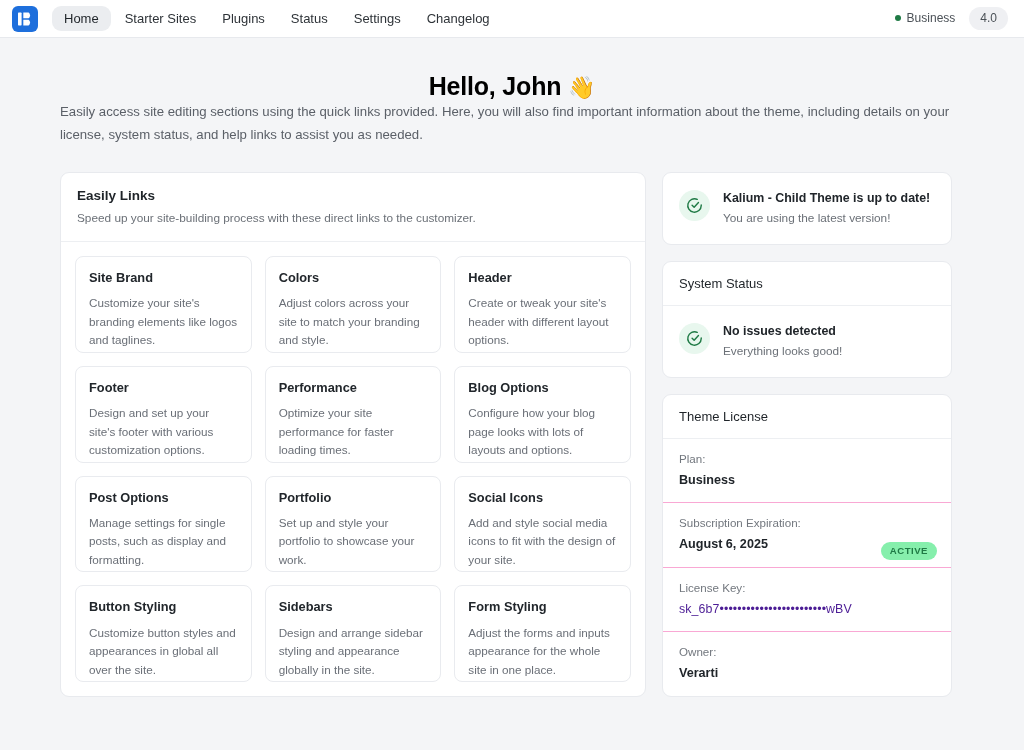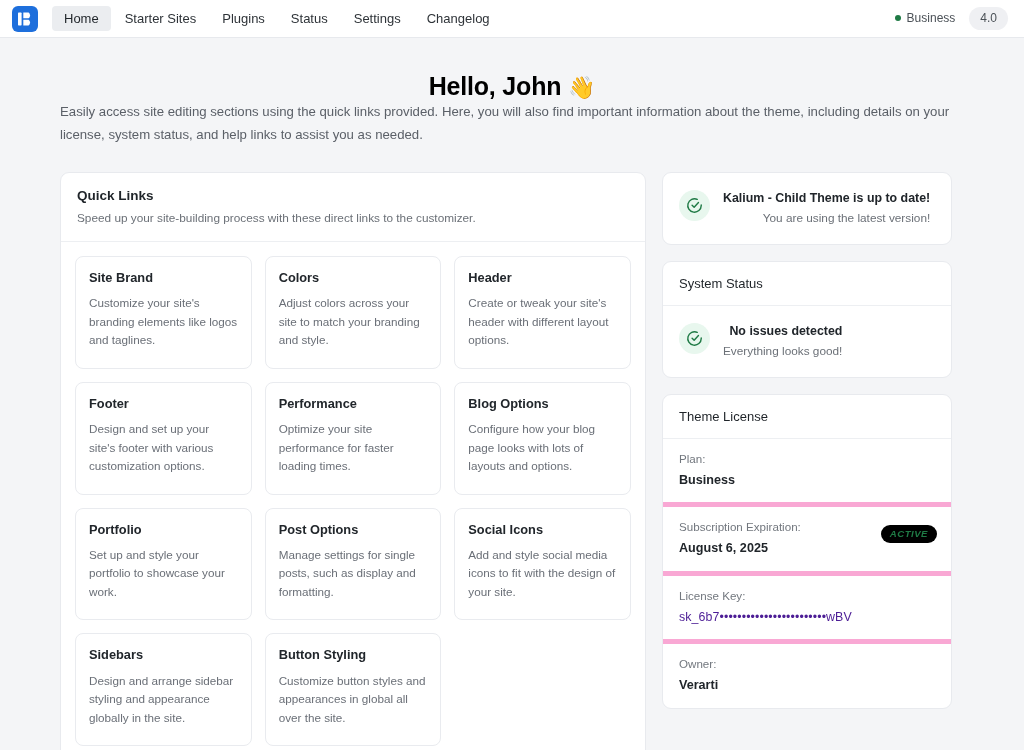--- a/index.html
+++ b/index.html
@@ -29,21 +29,21 @@
     flex: 0 0 auto;
     display: flex; align-items: center; justify-content: center;
   }
   .logo svg { display: block; }
 
   .nav { display: flex; align-items: center; margin-left: 14px; gap: 2px; }
   .nav-item {
     font-size: 13px;
     color: #2e3338;
     padding: 5px 12px;
-    border-radius: 4px;
+    border-radius: 9px;
     line-height: 1.2;
     white-space: nowrap;
     cursor: pointer;
   }
   .nav-item.active { background: #ebedf0; color: #1f2429; font-weight: 400; }
 
   .topbar-right {
     margin-left: auto;
     display: flex;
     align-items: center;
@@ -107,21 +107,21 @@
 
   .ql-grid {
     padding: 14px;
     display: grid;
     grid-template-columns: repeat(3, 1fr);
     gap: 13px;
   }
   .tile {
     border: 1px solid #e9ebef;
     border-radius: 8px;
-    padding: 13px 13px 18px;
+    padding: 13px 13px 2px;
     background: #fff;
     min-height: 88px;
     cursor: pointer;
   }
   .tile-title {
     font-size: 12.8px;
     font-weight: bold;
     color: #21262b;
     margin-bottom: 9px;
     line-height: 1.2;
@@ -140,60 +140,59 @@
     padding: 16px 16px 17px;
   }
   .icon-circle {
     width: 31px; height: 31px;
     border-radius: 50%;
     background: #e8f7ee;
     display: flex; align-items: center; justify-content: center;
     flex: 0 0 auto;
     margin-top: 1px;
   }
-  .notice-body { padding-top: 1px; text-align: right; }
+  .notice-body { padding-top: 1px; }
   .notice-title { font-size: 12.4px; font-weight: bold; color: #20252a; line-height: 1.35; }
   .notice-sub { font-size: 11.8px; color: #6b7077; margin-top: 4px; line-height: 1.35; }
 
   .panel-head {
     padding: 14px 16px;
     border-bottom: 1px solid #edeff2;
     font-size: 13px;
     font-weight: normal;
     color: #1f2429;
   }
 
   .lic-row {
     padding: 13px 16px 14px;
-    border-bottom: 5px solid #f9a8d4;
+    border-bottom: 1px solid #f9a8d4;
     position: relative;
   }
   .lic-row:last-child { border-bottom: none; }
   .lic-label { font-size: 11.6px; color: #72777e; margin-bottom: 7px; line-height: 1.2; }
   .lic-value {
     font-size: 12.6px;
     font-weight: bold;
     color: #20252a;
     line-height: 1.25;
     word-break: break-all;
   }
   .lic-value.key { letter-spacing: 0.1px; font-weight: normal; color: #4c1d95; font-size: 12.4px; }
   .active-badge {
     position: absolute;
     right: 14px;
-    bottom: 28px;
-    background: #000000;
+    bottom: 7px;
+    background: #86efac;
     color: #1f7a45;
     font-size: 9.6px;
     font-weight: bold;
     letter-spacing: 0.5px;
     padding: 4px 9px;
     border-radius: 20px;
     line-height: 1;
-    font-style: italic;
   }
 
   .mt16 { margin-top: 16px; }
 </style>
 </head>
 <body>
 
 <div class="topbar">
 
   <div class="logo">
@@ -227,21 +226,21 @@
   <div class="hero">
     <h1><span>Hello, John</span> <span class="wave">👋</span></h1>
     <p>Easily access site editing sections using the quick links provided. Here, you will also find important information about the theme, including details on your license, system status, and help links to assist you as needed.</p>
   </div>
 
   <div class="layout">
 
     <div class="col-main">
       <div class="card">
         <div class="ql-head">
-          <div class="ql-title">Quick Links</div>
+          <div class="ql-title">Easily Links</div>
           <div class="ql-sub">Speed up your site-building process with these direct links to the customizer.</div>
         </div>
         <div class="ql-grid">
           <div class="tile">
             <div class="tile-title">Site Brand</div>
             <div class="tile-desc">Customize your site's branding elements like logos and taglines.</div>
           </div>
           <div class="tile">
             <div class="tile-title">Colors</div>
             <div class="tile-desc">Adjust colors across your site to match your branding and style.</div>
@@ -256,38 +255,42 @@
           </div>
           <div class="tile">
             <div class="tile-title">Performance</div>
             <div class="tile-desc">Optimize your site performance for faster loading times.</div>
           </div>
           <div class="tile">
             <div class="tile-title">Blog Options</div>
             <div class="tile-desc">Configure how your blog page looks with lots of layouts and options.</div>
           </div>
           <div class="tile">
+            <div class="tile-title">Post Options</div>
+            <div class="tile-desc">Manage settings for single posts, such as display and formatting.</div>
+          </div>
+          <div class="tile">
             <div class="tile-title">Portfolio</div>
             <div class="tile-desc">Set up and style your portfolio to showcase your work.</div>
           </div>
           <div class="tile">
-            <div class="tile-title">Post Options</div>
-            <div class="tile-desc">Manage settings for single posts, such as display and formatting.</div>
-          </div>
-          <div class="tile">
             <div class="tile-title">Social Icons</div>
             <div class="tile-desc">Add and style social media icons to fit with the design of your site.</div>
           </div>
           <div class="tile">
+            <div class="tile-title">Button Styling</div>
+            <div class="tile-desc">Customize button styles and appearances in global all over the site.</div>
+          </div>
+          <div class="tile">
             <div class="tile-title">Sidebars</div>
             <div class="tile-desc">Design and arrange sidebar styling and appearance globally in the site.</div>
           </div>
           <div class="tile">
-            <div class="tile-title">Button Styling</div>
-            <div class="tile-desc">Customize button styles and appearances in global all over the site.</div>
+            <div class="tile-title">Form Styling</div>
+            <div class="tile-desc">Adjust the forms and inputs appearance for the whole site in one place.</div>
           </div>
 
         </div>
       </div>
     </div>
 
     <div class="col-side">
 
       <div class="card">
         <div class="notice">

